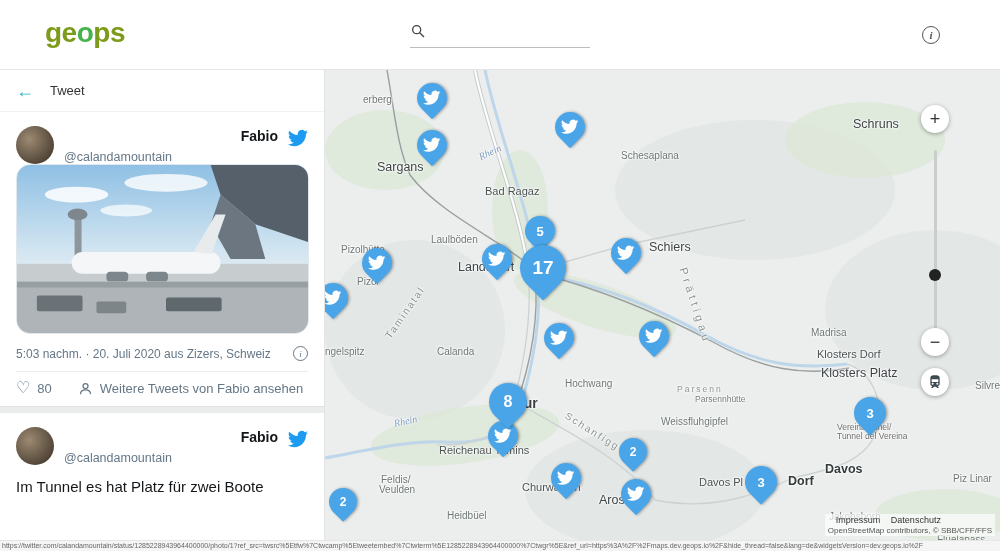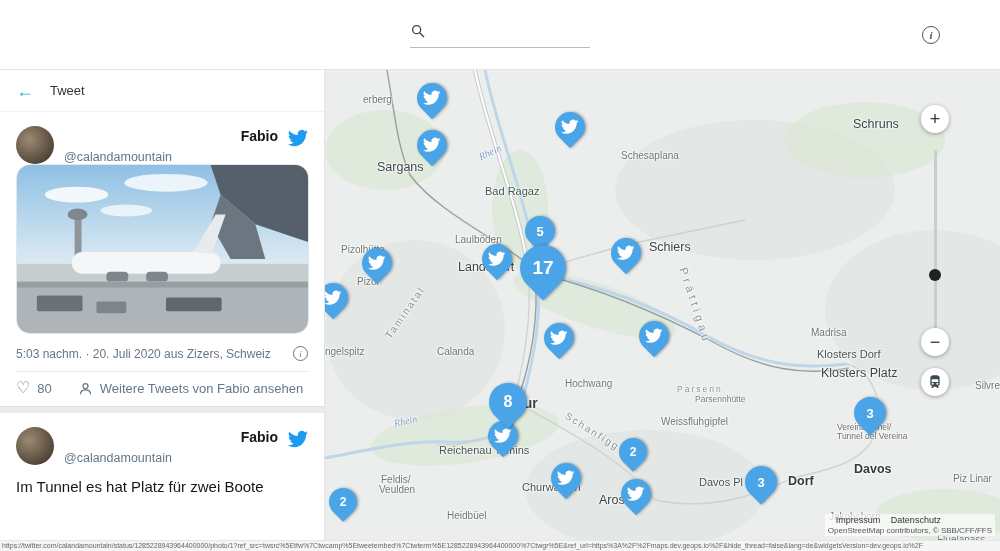--- a/index.html
+++ b/index.html
@@ -75,20 +75,21 @@
 
   .statusbar { position:absolute; left:0; bottom:0; width:1000px; height:11px; background:#f4f5f4; border-top:1px solid #e5e6e5; z-index:40; overflow:hidden; }
   .statusbar span { font-size:7px; color:#666; white-space:nowrap; display:block; padding-left:2px; line-height:10px; }
 </style>
 </head>
 <body>
 
 <div class="app">
 
   <div class="header">
+    <div class="logo"><span class="lg-gray">ge</span><span class="lg-green">o</span><span class="lg-gray">ps</span></div>
     <div class="searchbox">
       <svg class="search-icon" viewBox="0 0 24 24" fill="none" stroke="#444" stroke-width="2">
           <circle cx="10" cy="10" r="6"></circle>
           <line x1="14.5" y1="14.5" x2="21" y2="21"></line>
         </svg>
     </div>
     <div class="info-btn">i</div>
   </div>
 
   <div class="sidebar">
@@ -218,21 +219,21 @@
 
     <div class="map-layer" id="map-labels">
         <span class="map-label peak" style="left: 38px; top: 24px;">erberg</span>
         <span class="map-label town" style="left: 528px; top: 47px;">Schruns</span>
         <span class="map-label town" style="left: 52px; top: 90px;">Sargans</span>
         <span class="map-label water" style="left: 152px; top: 82px; transform: rotate(-25deg);">Rhein</span>
         <span class="map-label town-sm" style="left: 160px; top: 115px;">Bad Ragaz</span>
         <span class="map-label peak" style="left: 296px; top: 80px;">Schesaplana</span>
         <span class="map-label peak" style="left: 16px; top: 174px;">Pizolhütte</span>
         <span class="map-label peak" style="left: 32px; top: 206px;">Pizol</span>
-        <span class="map-label peak" style="left: 106px; top: 164px; margin-left: 24px;">Laulböden</span>
+        <span class="map-label peak" style="left: 106px; top: 164px;">Laulböden</span>
         <span class="map-label town" style="left: 133px; top: 190px;">Landquart</span>
         <span class="map-label town" style="left: 324px; top: 170px;">Schiers</span>
         <span class="map-label region" style="left: 364px; top: 196px; transform: rotate(72deg);">Prättigau</span>
         <span class="map-label peak" style="left: 486px; top: 257px;">Madrisa</span>
         <span class="map-label town-sm" style="left: 492px; top: 278px;">Klosters Dorf</span>
         <span class="map-label town" style="left: 496px; top: 296px;">Klosters Platz</span>
         <span class="map-label peak" style="left: 0px; top: 276px;">ngelspitz</span>
         <span class="map-label region-sm" style="left: 58px; top: 264px; transform: rotate(-55deg);">Taminatal</span>
         <span class="map-label peak" style="left: 112px; top: 276px;">Calanda</span>
         <span class="map-label peak" style="left: 240px; top: 308px;">Hochwang</span>
@@ -244,21 +245,21 @@
         <span class="map-label peak" style="left: 336px; top: 346px;">Weissfluhgipfel</span>
         <span class="map-label tiny" style="left: 512px; top: 352px;">Vereinatunnel/</span>
         <span class="map-label tiny" style="left: 512px; top: 361px;">Tunnel del Vereina</span>
         <span class="map-label town-sm" style="left: 114px; top: 374px;">Reichenau Tamins</span>
         <span class="map-label peak" style="left: 56px; top: 404px;">Feldis/</span>
         <span class="map-label peak" style="left: 54px; top: 414px;">Veulden</span>
         <span class="map-label town-sm" style="left: 197px; top: 411px;">Churwalden</span>
         <span class="map-label town" style="left: 274px; top: 423px;">Arosa</span>
         <span class="map-label peak" style="left: 122px; top: 440px;">Heidbüel</span>
         <span class="map-label town-sm" style="left: 374px; top: 406px;">Davos Pl</span>
-        <span class="map-label town-bold" style="left: 481px; top: 392px; padding-left: 48px;">Davos</span>
+        <span class="map-label town-bold" style="left: 452px; top: 392px; padding-left: 48px;">Davos</span>
         <span class="map-label town-bold" style="left: 463px; top: 404px;">Dorf</span>
         <span class="map-label peak" style="left: 504px; top: 441px;">Jakobshorn</span>
         <span class="map-label peak" style="left: 628px; top: 403px;">Piz Linar</span>
         <span class="map-label peak" style="left: 650px; top: 310px;">Silvret</span>
         <span class="map-label peak" style="left: 612px; top: 464px;">Flüelapass</span>
       </div>
     <div class="map-layer" id="map-markers">
         <div class="pin" style="left: 92px; top: 13px; width: 30px; height: 30px; background: rgb(74, 165, 232);">
           <span class="pin-inner">
             <svg viewBox="0 0 24 24" fill="#fff">

